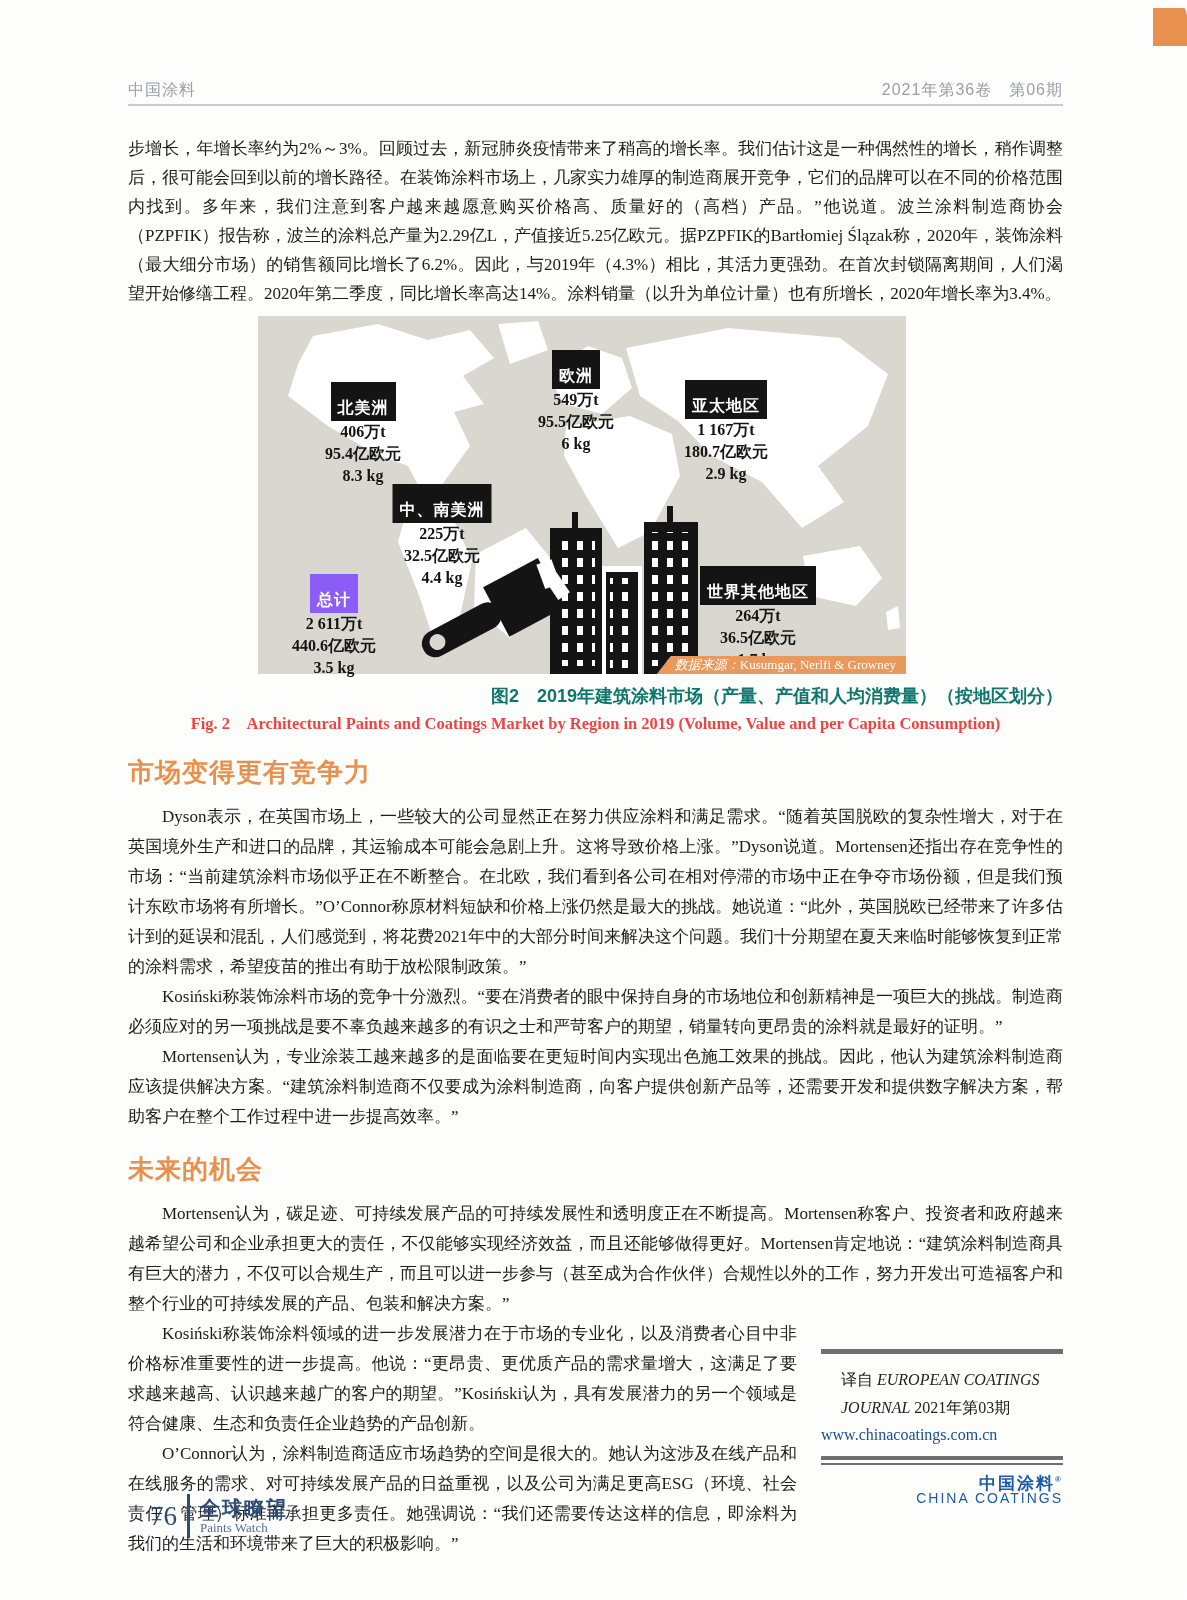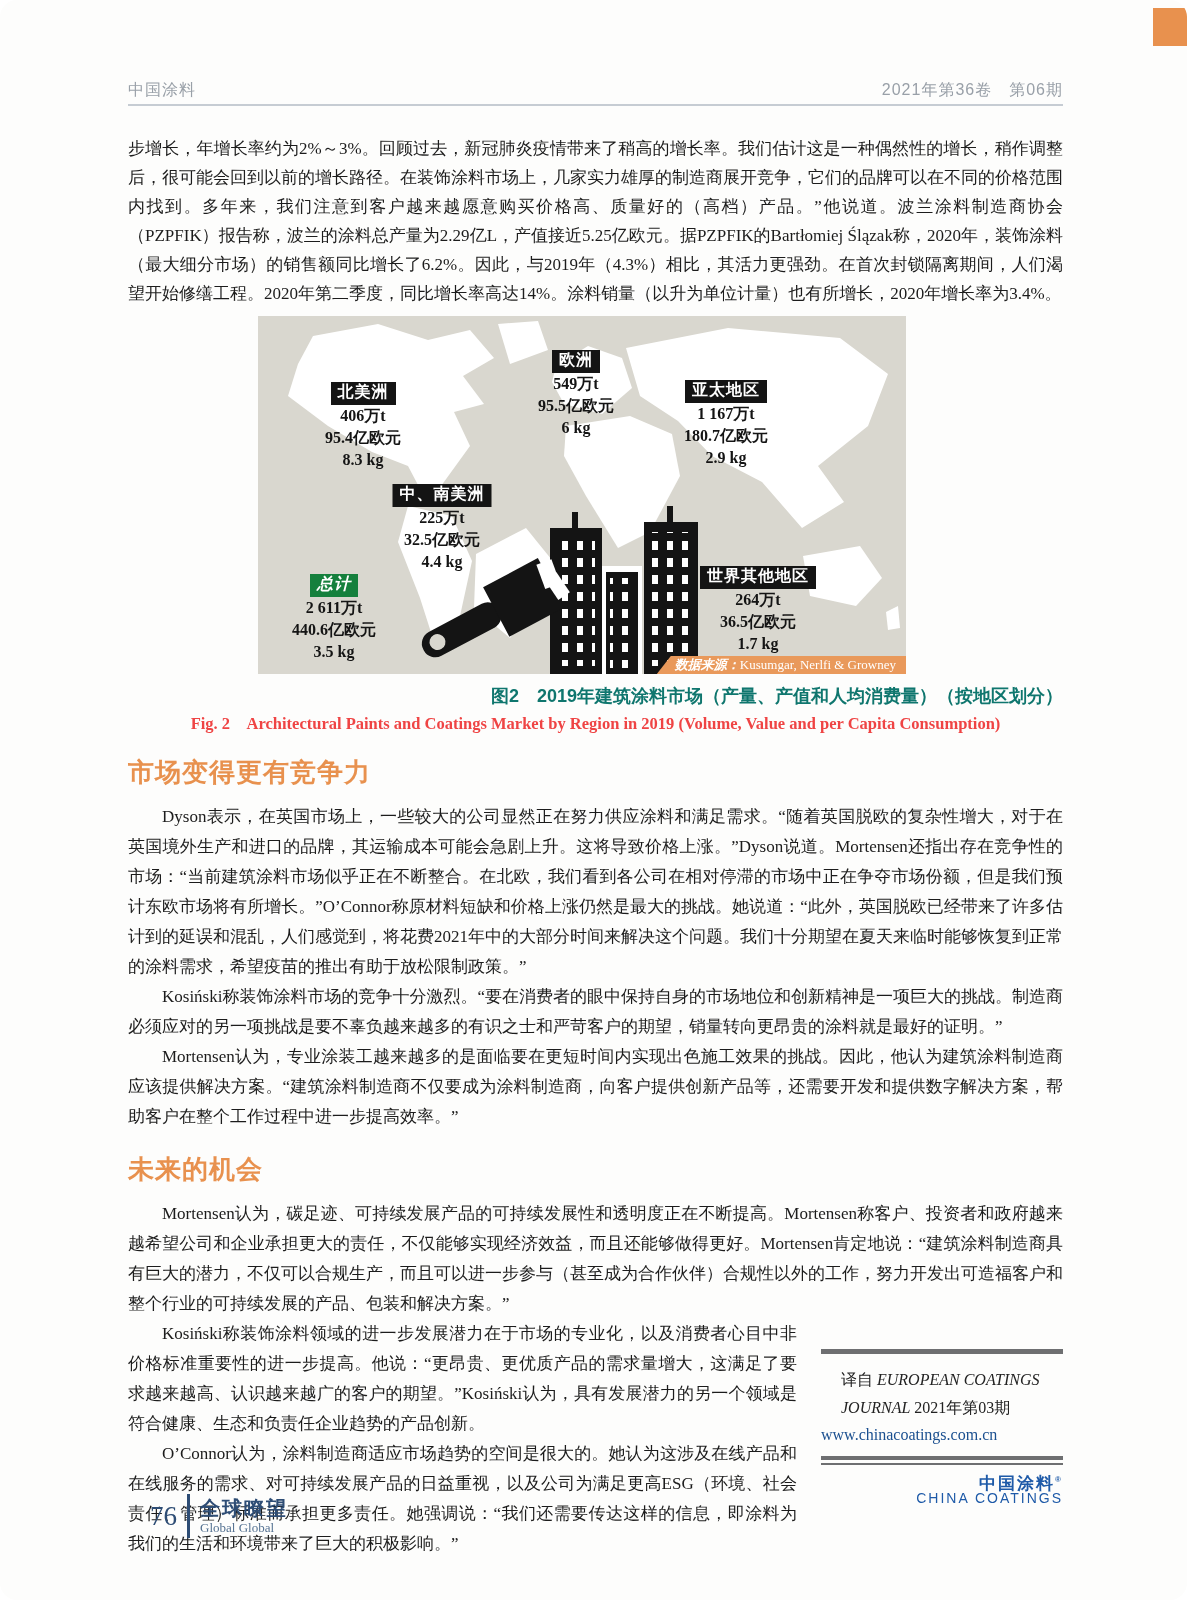--- a/index.html
+++ b/index.html
@@ -21,30 +21,30 @@
   p { margin:0; text-align:justify; font-size:17px; line-height:30px; }
   p.body-par { text-indent:2em; }
   .intro { line-height:29px; }
 
   
   .figure { position:relative; width:648px; height:358px; margin:8px 0 0 130px; background:#d9d7cf; }
   .figure svg { position:absolute; left:0; top:0; }
   .region { position:absolute; transform:translateX(-50%); text-align:center; white-space:nowrap; }
   .region .tag {
     display:inline-block; background:#141414; color:#fff; font-weight:bold;
-    font-size:16px; padding:0 7px 2px 7px; letter-spacing:1px;
-  }
-  .region.total .tag { background:#15803d;font-style:italic; }
+    font-size:16px; padding:16px 7px 2px 7px; letter-spacing:1px;
+  }
+  .region.total .tag { background:#8b5cf6; }
   .region .val { font-size:16px; line-height:22px; color:#141414; font-weight:bold; }
   .map-source {
     position:absolute; right:0; bottom:0; background:#e9995b; color:#fff;
     font-size:13px; line-height:17px; padding:0 10px 1px 18px;
     clip-path:polygon(14px 0,100% 0,100% 100%,0 100%);
   }
-  .map-source .pfx { font-style:italic; font-weight:bold; }
+  .map-source .pfx { font-style:italic; font-weight:normal; }
 
   .cap-cn { text-align:right; font-family:"Liberation Sans","DejaVu Sans",sans-serif;
     font-weight:bold; font-size:18px; margin-top:10px; color:#0f766e; }
   .cap-en { text-align:center; font-weight:bold; font-size:16.5px; margin-top:5px; color:#ef4444; }
 
   h2.sec {
     font-family:"Liberation Sans","DejaVu Sans",sans-serif;
     color:#e8914e; font-size:26px; font-weight:bold; margin:20px 0 12px 0; letter-spacing:1px;
   }
 
@@ -197,16 +197,16 @@
     <p class="body-par">Kosiński称装饰涂料领域的进一步发展潜力在于市场的专业化，以及消费者心目中非价格标准重要性的进一步提高。他说：“更昂贵、更优质产品的需求量增大，这满足了要求越来越高、认识越来越广的客户的期望。”Kosiński认为，具有发展潜力的另一个领域是符合健康、生态和负责任企业趋势的产品创新。</p>
     <p class="body-par">O’Connor认为，涂料制造商适应市场趋势的空间是很大的。她认为这涉及在线产品和在线服务的需求、对可持续发展产品的日益重视，以及公司为满足更高ESG（环境、社会责任、管理）标准而承担更多责任。她强调说：“我们还需要传达这样的信息，即涂料为我们的生活和环境带来了巨大的积极影响。”</p>
     <div class="clear"></div>
   </div>
 
   <div class="footer">
     <span class="pnum">76</span>
     <span class="vbar"></span>
     <span class="col">
       <div class="col-cn">全球瞭望</div>
-      <div class="col-en">Global Global</div>
+      <div class="col-en">Paints Watch</div>
     </span>
   </div>
 </div>
 
 </body></html>

